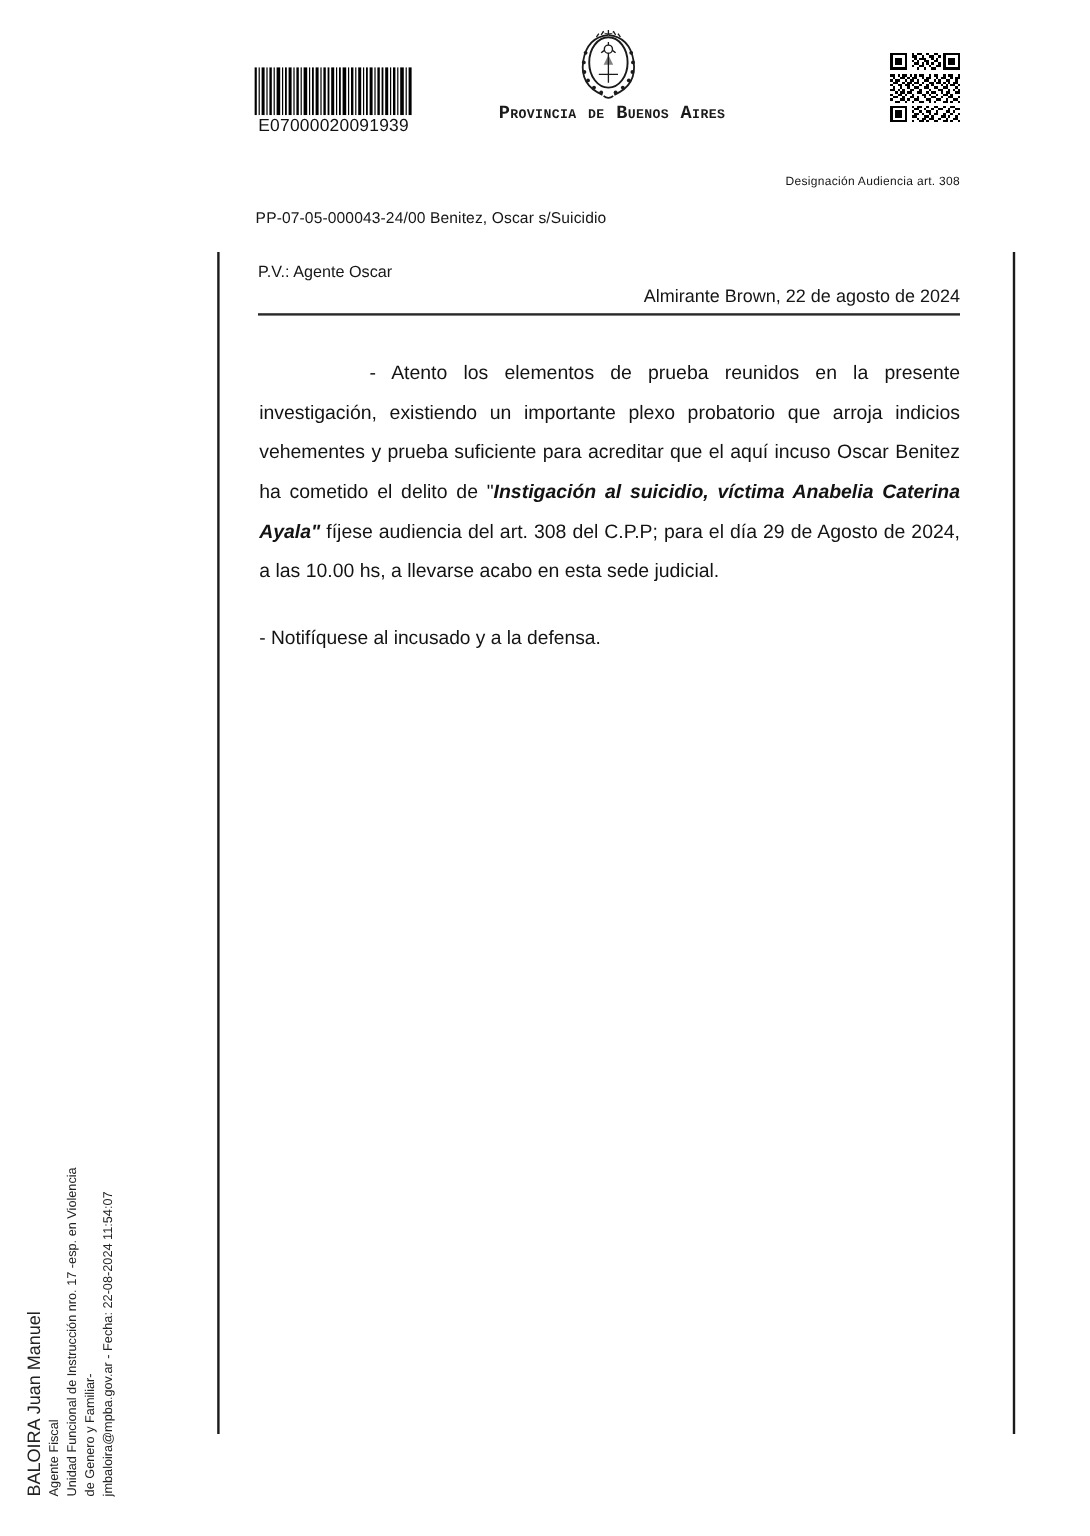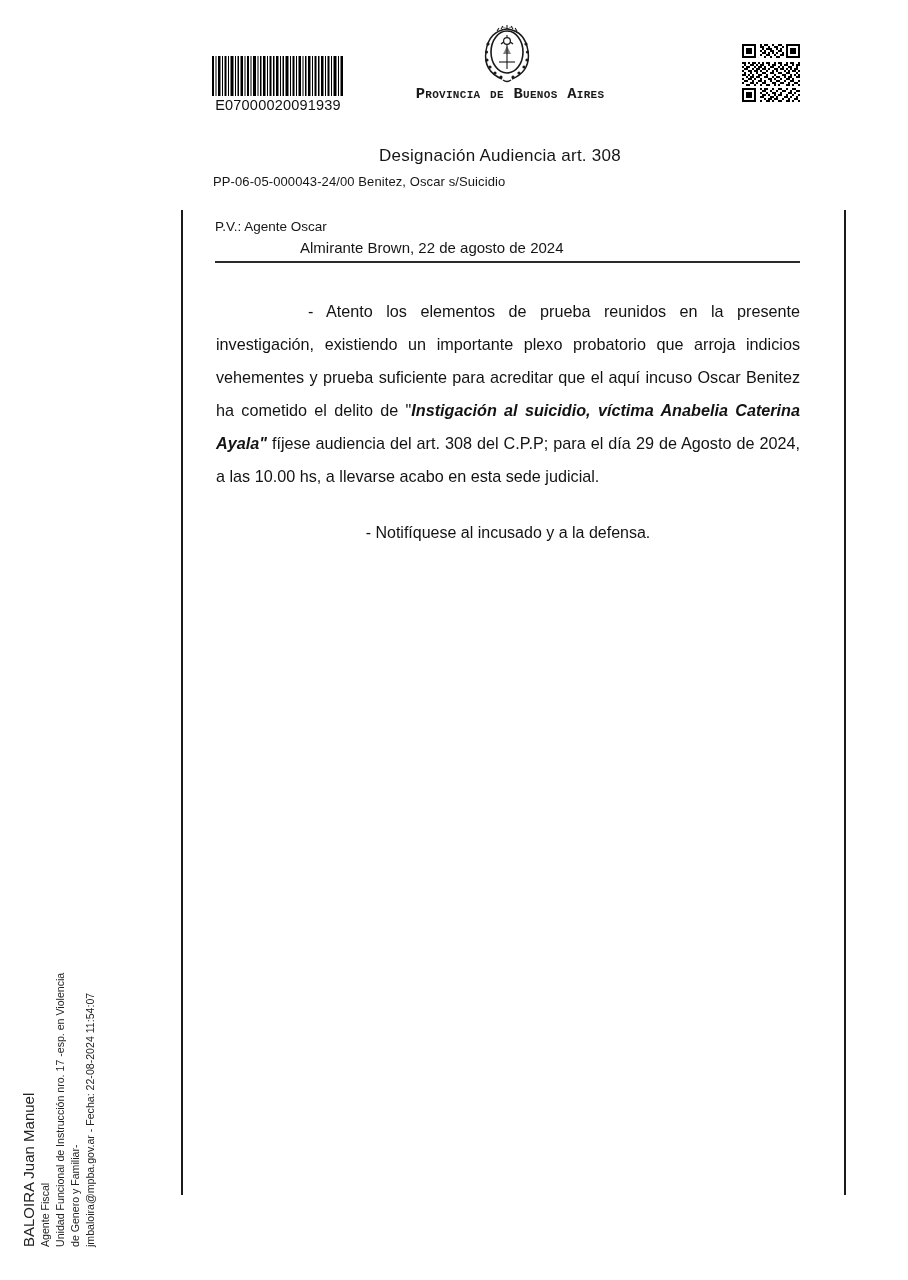--- a/index.html
+++ b/index.html
@@ -78,22 +78,22 @@
     top: 42px;
     width: 62px;
     height: 62px;
   }
 
   .doc-title {
     position: absolute;
     left: 200px;
     top: 146px;
     width: 600px;
-    text-align: center;
-    font-size: 17px;
+    text-align: right;
+    font-size: 10px;
     color: #161616;
     letter-spacing: 0.25px;
     white-space: nowrap;
   }
 
   .case-line {
     position: absolute;
     left: 213px;
     top: 174px;
     font-size: 13px;
@@ -134,21 +134,21 @@
     top: 219px;
     font-size: 13.5px;
     color: #161616;
     white-space: nowrap;
   }
   .place-date {
     position: absolute;
     left: 300px;
     top: 239px;
     width: 500px;
-    text-align: left;
+    text-align: right;
     font-size: 15px;
     color: #161616;
     white-space: nowrap;
   }
 
   
   .body-text {
     position: absolute;
     left: 216px;
     top: 295px;
@@ -161,21 +161,21 @@
   }
   .body-text .indent { display: inline-block; width: 92px; }
   .body-text b { font-weight: 400; }
   .body-text .bi { font-weight: 700; font-style: italic; }
 
   .notif {
     position: absolute;
     left: 216px;
     top: 524px;
     width: 584px;
-    text-align: center;
+    text-align: left;
     font-size: 16px;
     color: #131313;
   }
 
   
   .sign-strip {
     position: absolute;
     left: -214px;
     top: 921px;
     width: 560px;
@@ -503,21 +503,21 @@
         <rect x="13" y="29" width="2" height="1"></rect>
       <rect x="16" y="29" width="1" height="1"></rect>
         <rect x="19" y="29" width="2" height="1"></rect>
       <rect x="23" y="29" width="2" height="1"></rect>
         <rect x="26" y="29" width="1" height="1"></rect>
       <rect x="29" y="29" width="1" height="1"></rect>
     </g>
   </svg>
 
   <div class="doc-title">Designación Audiencia art. 308</div>
-  <div class="case-line">PP-06-05-000043-24/00 Benitez, Oscar s/Suicidio</div>
+  <div class="case-line">PP-07-05-000043-24/00 Benitez, Oscar s/Suicidio</div>
 
   <div class="rule-left"></div>
   <div class="rule-right"></div>
 
   <div class="pv-line">P.V.: Agente Oscar</div>
   <div class="place-date">Almirante Brown, 22  de  agosto  de  2024</div>
   <div class="rule-date"></div>
 
   <div class="body-text">
     <span class="indent"></span><span>- Atento los elementos de prueba reunidos en la presente investigación, existiendo un importante plexo probatorio que arroja indicios vehementes y prueba suficiente para acreditar que el aquí incuso </span><b>Oscar Benitez</b><span> ha cometido el delito de "</span><span class="bi">Instigación al suicidio, víctima Anabelia Caterina Ayala"</span><span> fíjese audiencia del art. 308 del C.P.P;  para el día </span><b>29 de Agosto de 2024, a las 10.00 hs,  a llevarse  acabo en esta sede judicial.</b>

